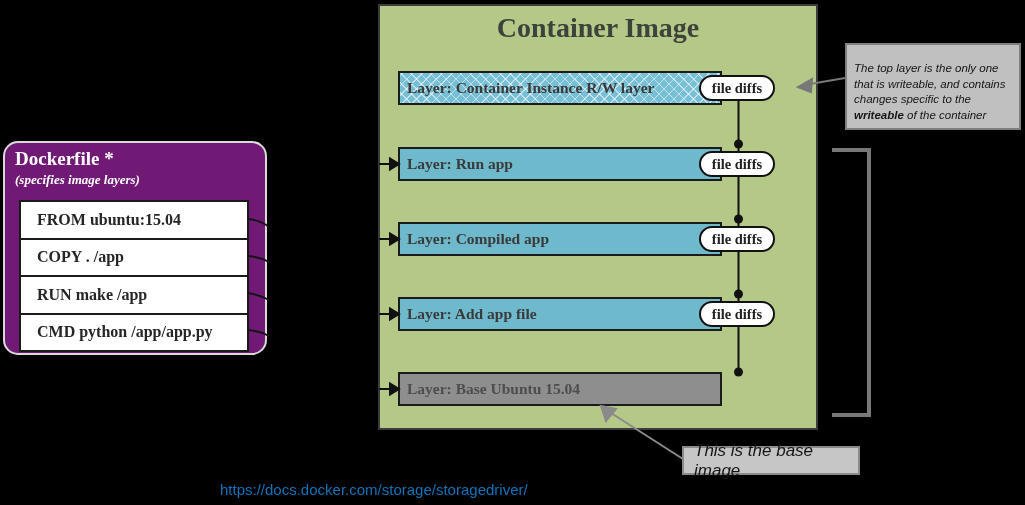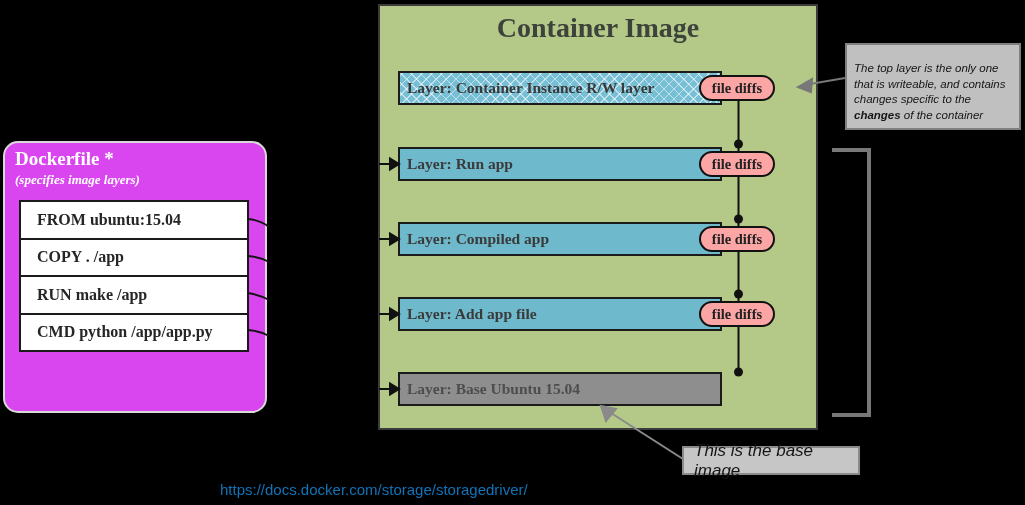--- a/index.html
+++ b/index.html
@@ -7,22 +7,22 @@
     width:1025px;height:505px;
     background:#000;
     font-family:"Liberation Serif", serif;
     position:relative;
     overflow:hidden;
   }
   .stage{position:absolute;left:0;top:0;width:1025px;height:505px;}
 
   
   .dockerfile{
-    position:absolute;left:3px;top:141px;width:264px;height:272px;
-    background:#d946ef;border:2px solid #d9d9d9;border-radius:15px;
+    position:absolute;left:3px;top:141px;width:264px;height:214px;
+    background:#701a75;border:2px solid #d9d9d9;border-radius:15px;
     box-sizing:border-box;color:#fff;
   }
   .df-title{position:absolute;left:10px;top:5px;font-size:19px;font-weight:bold;}
   .df-subtitle{position:absolute;left:10px;top:29px;font-size:13px;font-style:italic;font-weight:600;}
   .df-rows{
     position:absolute;left:14px;top:57px;width:230px;height:152px;
     background:#fff;border:2px solid #1a1a1a;box-sizing:border-box;
     display:flex;flex-direction:column;
   }
   .df-row{
@@ -54,21 +54,21 @@
   .layer.gray{background:#8e8e8e;}
   .layer.gray .layer-label{color:#4d4d4d;}
   .layer.hatched{
     background-color:#76bfd4;
     background-image:
       repeating-linear-gradient(45deg, rgba(255,255,255,.55) 0 1px, transparent 1px 7px),
       repeating-linear-gradient(-45deg, rgba(255,255,255,.55) 0 1px, transparent 1px 7px);
   }
   .pill{
     position:absolute;left:699px;width:76px;height:26px;z-index:3;
-    background:#fca5a5;border:2px solid #111;border-radius:14px;box-sizing:border-box;
+    background:#ffffff;border:2px solid #111;border-radius:14px;box-sizing:border-box;
     display:flex;align-items:center;justify-content:center;
     font-size:14.5px;font-weight:bold;color:#222;
   }
 
   
   svg.overlay{position:absolute;left:0;top:0;width:1025px;height:505px;z-index:2;pointer-events:none;}
 
   
   .note{
     position:absolute;z-index:4;background:#c0c0c0;border:2px solid #7f7f7f;
@@ -169,21 +169,21 @@
       <div class="df-row">COPY . /app</div>
       <div class="df-row">RUN make /app</div>
       <div class="df-row">CMD python /app/app.py</div>
     </div>
   </div>
 
   <div class="note top-note">
     <div>The top layer is the only one</div>
     <div>that is writeable, and contains</div>
     <div>changes specific to the</div>
-    <div><span class="bold-word">changes</span><span> of the container</span></div>
+    <div><span class="bold-word">writeable</span><span> of the container</span></div>
   </div>
 
   <div class="note base-note">
     <span>This is the base image</span>
   </div>
 
   <a class="source-url">https://docs.docker.com/storage/storagedriver/</a>
 
 </div>
 

